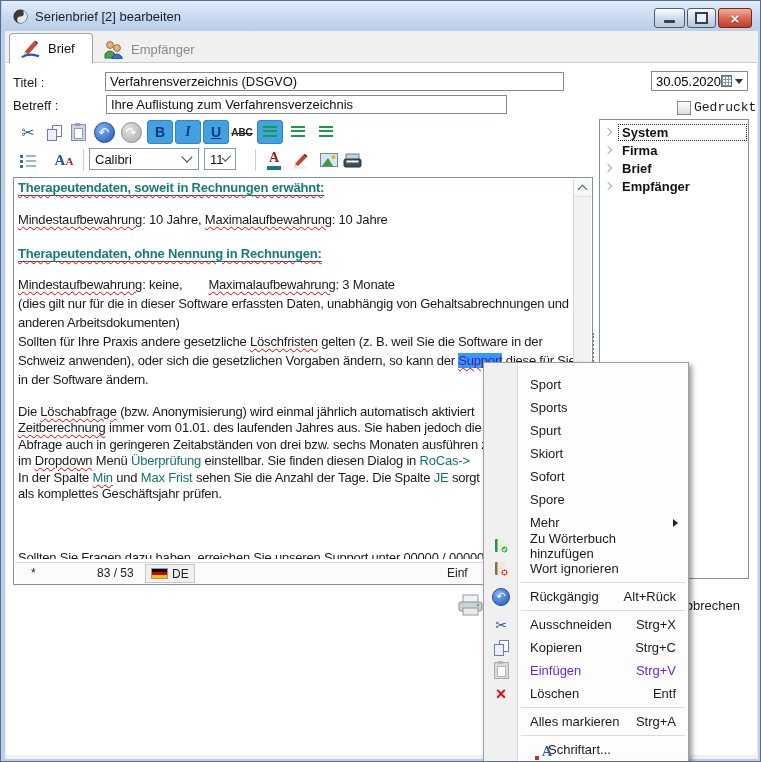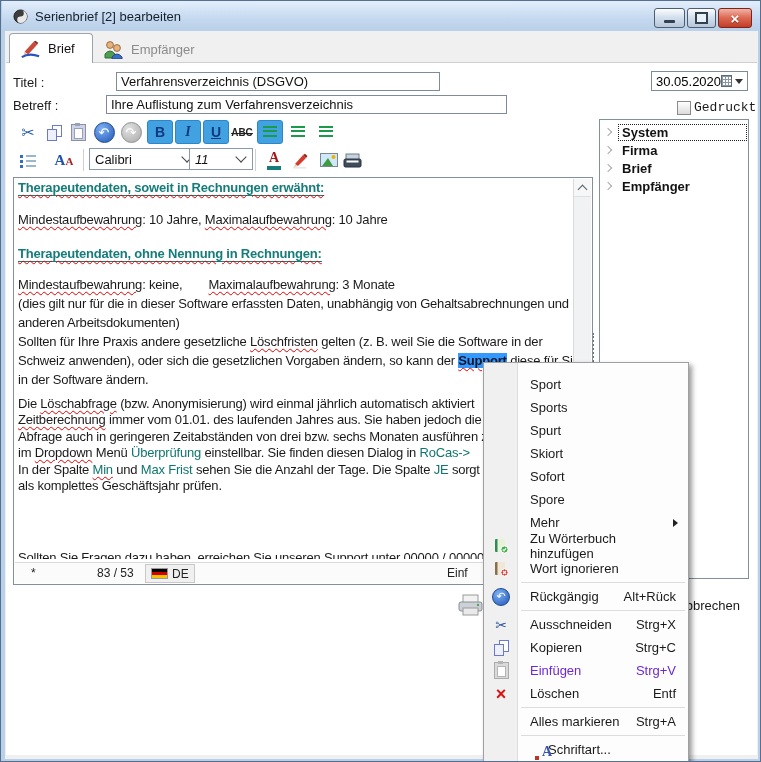--- a/index.html
+++ b/index.html
@@ -83,21 +83,21 @@
   .titem.focus .lbl{outline:1px dotted #222;flex:1;margin-right:2px;}
   .splitter{left:591px;top:332px;width:0;height:32px;border-left:2px dotted #6f6f6f;}
 
   
   .editor{left:12px;top:176px;width:580px;height:408px;border:1px solid #828f9c;background:#fff;box-sizing:border-box;}
   .ed-text{position:absolute;left:1px;top:1px;width:560px;height:404px;overflow:hidden;font-size:13px;letter-spacing:-0.2px;color:#1a1a1a;}
   .ed-text .ln{position:absolute;left:3px;white-space:nowrap;}
   .head{color:#157c7a;font-weight:bold;border-bottom:1px solid #157c7a;}
   .kw{color:#0f766e;font-weight:normal;}
   .sq{text-decoration:underline;text-decoration-style:wavy;text-decoration-color:#e60000;text-decoration-thickness:1px;text-underline-offset:2px;}
-  .sel{background:#3399ff;color:#0f172a;font-weight:bold;}
+  .sel{background:#3399ff;color:#4c1d95;}
   .para{position:absolute;left:0;right:0;}
   .para .pl{position:relative;left:3px;white-space:nowrap;height:17px;line-height:17px;}
   .para.p3 .pl{height:19px;line-height:19px;}
   .para.p4 .pl{height:16.4px;line-height:16.4px;}
   .gap5{display:inline-block;width:26px;}
   .sliver{position:absolute;left:3px;top:372px;height:8px;overflow:hidden;white-space:nowrap;line-height:13px;}
   .ed-scroll{position:absolute;right:1px;top:1px;width:17px;height:384px;background:#f1f2f4;border-left:1px solid #dadada;}
   .sc-btn{width:17px;height:17px;display:flex;align-items:center;justify-content:center;background:#f6f7f8;border-bottom:1px solid #e0e0e0;}
   .chev-up{width:6px;height:6px;border-left:1.6px solid #5a5a5a;border-top:1.6px solid #5a5a5a;transform:rotate(45deg);margin-top:3px;}
   .ed-status{position:absolute;left:1px;bottom:1px;width:578px;height:20px;background:#fbfbfb;border-top:1px solid #d9d9d9;font-size:12px;color:#222;}
@@ -163,21 +163,21 @@
     <svg width="21" height="19" viewBox="0 0 21 19">
       <circle cx="7" cy="5" r="3.4" fill="#e8b27d" stroke="#9c6f3f"></circle>
       <path d="M2 14 q5 -6 10 0 v4 h-10 Z" fill="#4f9e4f" stroke="#2e6e2e"></path>
       <circle cx="14" cy="8" r="3.4" fill="#e8b27d" stroke="#9c6f3f"></circle>
       <path d="M9 17 q5 -6 10 0 v2 h-10 Z" fill="#3a6fc4" stroke="#24498c"></path>
     </svg>
     <span>Empfänger</span>
   </div>
 
   <div class="abs flabel" style="left:12px;top:74px;">Titel :</div>
-  <input class="txt" style="left: 115px; top: 71px; width: 324px; height: 19px;" value="Verfahrensverzeichnis (DSGVO)">
+  <input class="txt" style="left: 104px; top: 71px; width: 459px; height: 19px;" value="Verfahrensverzeichnis (DSGVO)">
   <div class="abs datebox">
     <span class="val">30.05.2020</span>
     <span class="cal-ic"></span>
     <span class="dd-arrow"></span>
   </div>
   <div class="abs flabel" style="left:12px;top:97px;">Betreff :</div>
   <input class="txt" style="left: 105px; top: 94px; width: 401px; height: 19px;" value="Ihre Auflistung zum Verfahrensverzeichnis">
   <div class="abs checkbox"></div>
   <div class="abs cb-label">Gedruckt</div>
 
@@ -222,21 +222,21 @@
       <span class="ic-list"></span>
     </div>
   <div class="tbtn row2" style="left:50px;">
       <span class="ic-aa">A<small>A</small></span>
     </div>
   <div class="tsep" style="left:82px;"></div>
   <div class="combo" style="left:88px;width:110px;">
     <span class="cval">Calibri</span>
     <span class="chev-dn"></span>
   </div>
-  <div class="combo" style="left:188px;width:64px;font-style:italic;">
+  <div class="combo" style="left:203px;width:32px;">
     <span class="cval">11</span>
     <span class="chev-dn"></span>
   </div>
   <div class="tsep" style="left:254px;"></div>
   <div class="tbtn row2" style="left:260px;">
     <span class="ic-colorA">
         <span class="a">A</span>
         <span class="bar"></span>
       </span>
   </div>
@@ -297,21 +297,21 @@
         <div class="pl">(dies gilt nur für die in dieser Software erfassten Daten, unabhängig von Gehaltsabrechnungen und</div>
         <div class="pl">anderen Arbeitsdokumenten)</div>
       </div>
 
       <div class="para" style="top:153px;">
         <div class="pl" style="height:19px;line-height:19px;"><span>Sollten für Ihre Praxis andere gesetzliche </span><span class="sq">Löschfristen</span><span> gelten (z. B. weil Sie die Software in der</span></div>
         <div class="pl" style="height:19px;line-height:19px;"><span>Schweiz anwenden), oder sich die gesetzlichen Vorgaben ändern, so kann der </span><span class="sel sq">Support</span><span> diese für Sie</span></div>
         <div class="pl" style="height:19px;line-height:19px;">in der Software ändern.</div>
       </div>
 
-      <div class="para p4" style="top:217px;">
+      <div class="para p4" style="top:225px;">
         <div class="pl"><span>Die </span><span class="sq">Löschabfrage</span><span> (bzw. Anonymisierung) wird einmal jährlich automatisch aktiviert</span></div>
         <div class="pl"><span class="sq">Zeitberechnung</span><span> immer vom 01.01. des laufenden Jahres aus. Sie haben jedoch die M</span></div>
         <div class="pl">Abfrage auch in geringeren Zeitabständen von drei bzw. sechs Monaten ausführen z</div>
         <div class="pl"><span>im </span><span class="sq">Dropdown</span><span> Menü </span><span class="kw">Überprüfung</span><span> einstellbar. Sie finden diesen Dialog in </span><span class="kw">RoCas-&gt;</span></div>
         <div class="pl"><span>In der Spalte </span><span class="kw sq">Min</span><span> und </span><span class="kw">Max Frist</span><span> sehen Sie die Anzahl der Tage. Die Spalte </span><span class="kw">JE</span><span> sorgt d</span></div>
         <div class="pl">als komplettes Geschäftsjahr prüfen.</div>
       </div>
 
       <div class="sliver">Sollten Sie Fragen dazu haben, erreichen Sie unseren Support unter 00000 / 000000</div>
     </div>

